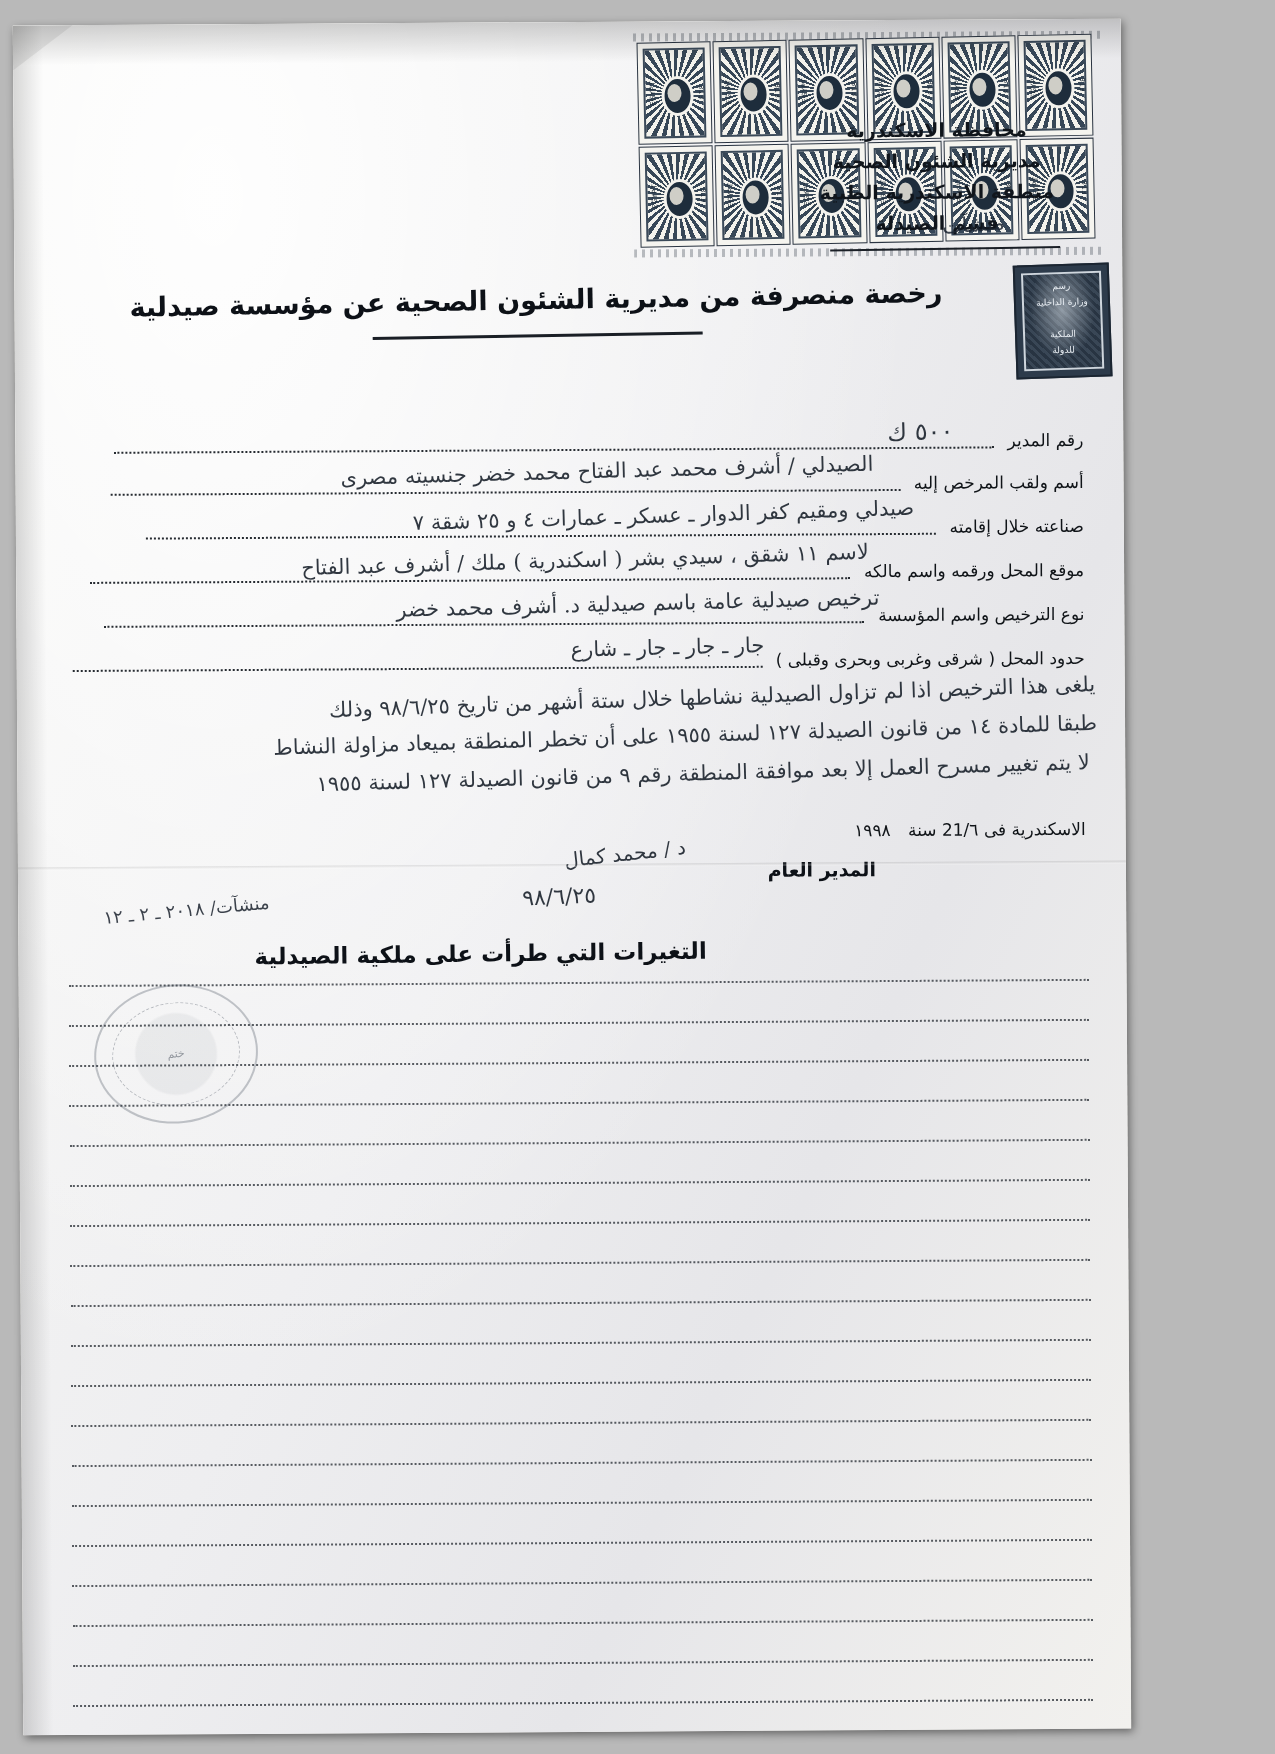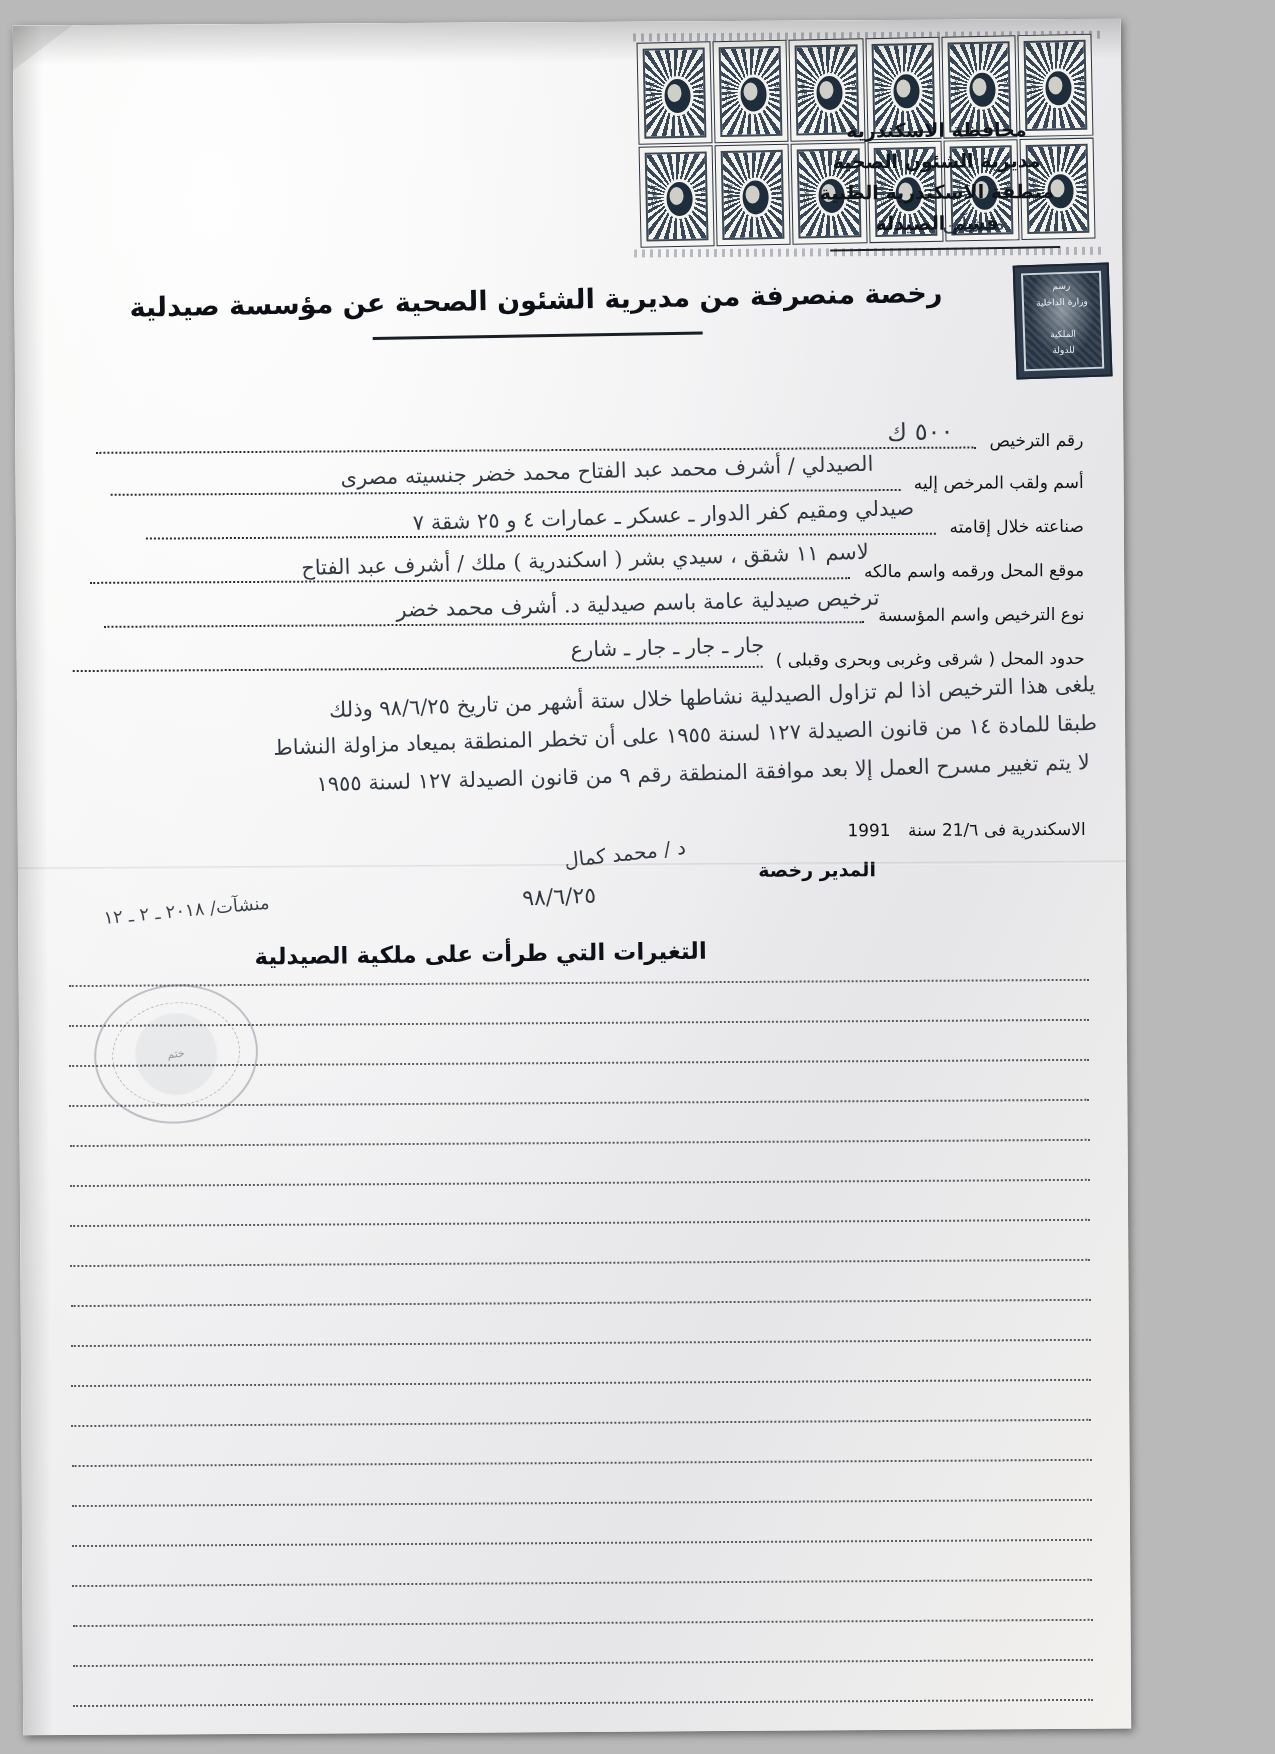--- a/index.html
+++ b/index.html
@@ -457,21 +457,21 @@
         <div>منطقة الاسكندرية الطبية</div>
         <div>قسم الصيدلة</div>
       </div>
       <div class="hdr-hand">منشآت</div>
       <div class="hdr-rule"></div>
 
       <div class="title">رخصة منصرفة من مديرية الشئون الصحية عن مؤسسة صيدلية</div>
       <div class="title-rule"></div>
 
       <div class="field" style="top:410px;">
-        <span class="lbl">رقم الترخيص</span>
+        <span class="lbl">رقم المدير</span>
         <span class="dots" style="width:880px;"></span>
       </div>
       <div class="hand" style="right:170px; top:398px; font-size:24px; transform:rotate(-1.5deg);">٥٠٠ ك</div>
 
       <div class="field" style="top:452px;">
         <span class="lbl">أسم ولقب المرخص إليه</span>
         <span class="dots" style="width:790px;"></span>
       </div>
       <div class="hand" style="right:250px; top:437px; font-size:21px; transform:rotate(-1.2deg);">الصيدلي / أشرف محمد عبد الفتاح محمد خضر  جنسيته مصرى</div>
 
@@ -502,24 +502,24 @@
       <div class="hand" style="right:30px; top:664px; font-size:21px; transform:rotate(-1.6deg);">يلغى هذا الترخيص اذا لم تزاول الصيدلية نشاطها خلال ستة أشهر من تاريخ ٩٨/٦/٢٥ وذلك</div>
       <div class="hand" style="right:28px; top:702px; font-size:21px; transform:rotate(-1.4deg);">طبقا للمادة ١٤ من قانون الصيدلة ١٢٧ لسنة ١٩٥٥ على أن تخطر المنطقة بميعاد مزاولة النشاط</div>
       <div class="hand" style="right:35px; top:740px; font-size:21px; transform:rotate(-1.3deg);">لا يتم تغيير مسرح العمل إلا بعد موافقة المنطقة رقم ٩ من قانون الصيدلة ١٢٧ لسنة ١٩٥٥</div>
 
       <div class="sigline">
         <span>الاسكندرية فى</span>
         <span class="dots" style="width:110px;"></span>
         <span>21/٦</span>
         <span class="dots" style="width:80px;"></span>
         <span>سنة</span>
-        <span style="margin-right:12px;">1991</span>
-      </div>
-
-      <div class="director">المدير رخصة</div>
+        <span style="margin-right:12px;">١٩٩٨</span>
+      </div>
+
+      <div class="director">المدير العام</div>
       <div class="hand" style="right:440px; top:820px; font-size:20px; transform:rotate(-6deg);">د / محمد كمال</div>
       <div class="hand" style="right:530px; top:862px; font-size:22px; transform:rotate(-2deg);">٩٨/٦/٢٥</div>
       <div class="note-left">منشآت/ ٢٠١٨ ـ ٢ ـ ١٢</div>
 
       <div class="changes-title">التغيرات التي طرأت على ملكية الصيدلية</div>
 
       <div class="dotline" style="top:960px;"></div>
       <div class="dotline" style="top:1000px;"></div>
       <div class="dotline" style="top:1040px;"></div>
       <div class="dotline" style="top:1080px;"></div>

